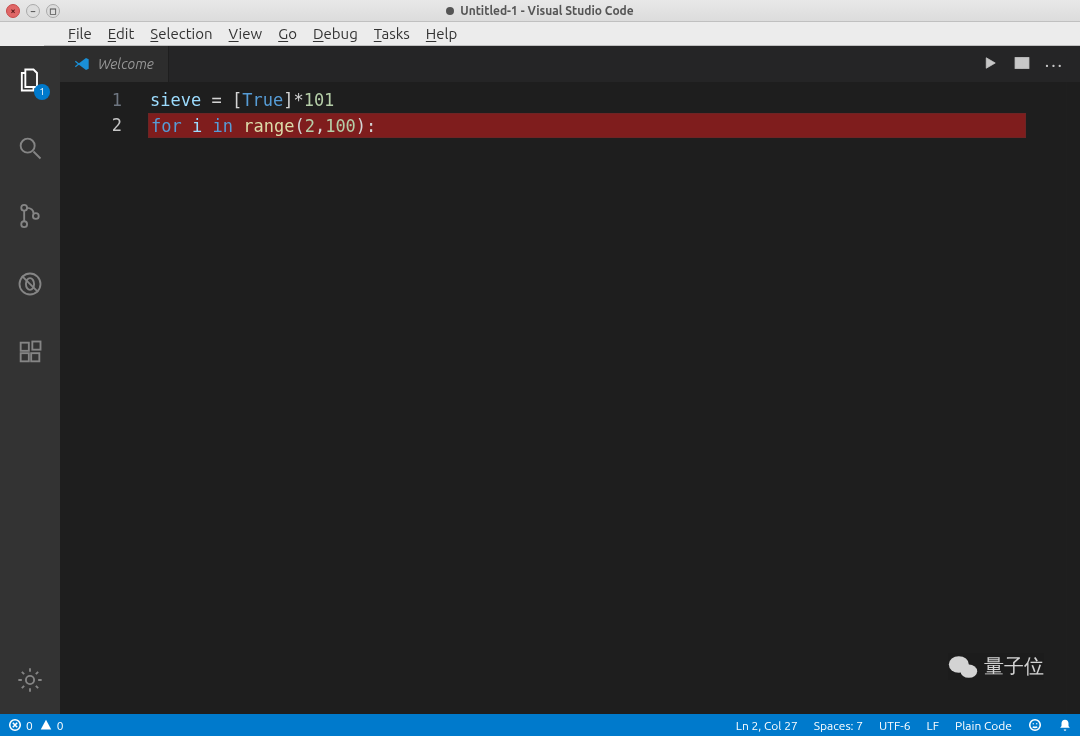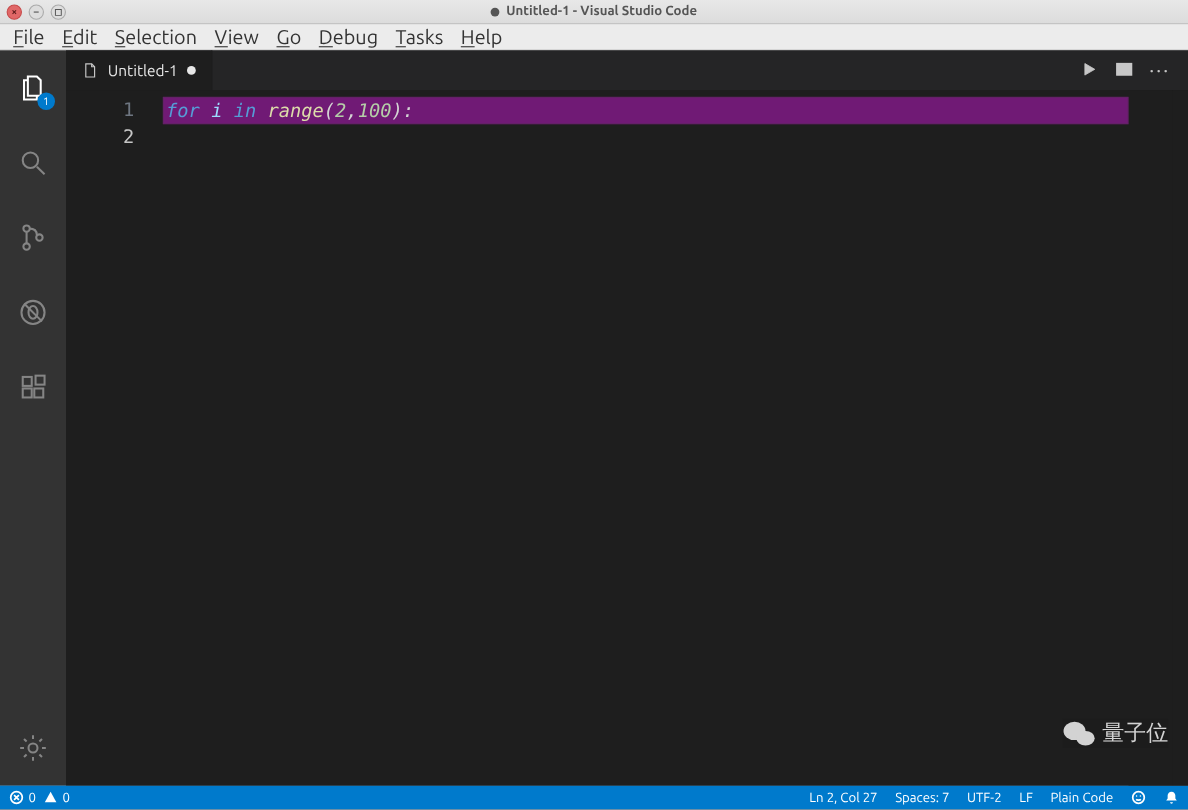--- a/index.html
+++ b/index.html
@@ -39,24 +39,25 @@
   }
   .dirty-dot {
     width: 8px; height: 8px; border-radius: 50%; background: #555;
     display: inline-block;
   }
   
   .os-menubar {
     height: 24px;
     background: #ececec;
     display: flex; align-items: center;
-    padding: 0 4px;
+    padding: 0 16px;
     border-bottom: 1px solid #c0c0c0;
     color: #333;
-    font-size: 18px;
+    font-size: 15px;
+    margin-left: 44px;
   }
   .menu-item { padding: 2px 8px; cursor: default; }
   .menu-item .ul { text-decoration: underline; text-underline-offset: 2px; }
 
   
   .workbench {
     display: flex;
     height: calc(736px - 22px - 24px - 22px);
     background: #1e1e1e;
   }
@@ -130,21 +131,21 @@
     color: #6e7681;
     padding-top: 6px;
   }
   .gutter div { height: 25px; line-height: 25px; padding-right: 26px; }
   .code {
     flex: 1; padding-top: 6px;
     color: #d4d4d4;
     position: relative;
   }
   .code-line { height: 25px; line-height: 25px; white-space: pre; position: relative; padding-left: 2px; padding-right: 50px;}
-  .code-line.current { background: #701a75; border: 1px solid #3a3a3a40; font-style: italic; }
+  .code-line.current { background: #7f1d1d; border: 1px solid #3a3a3a40; }
   .tok-kw   { color: #569cd6; }
   .tok-var  { color: #9cdcfe; }
   .tok-fn   { color: #dcdcaa; }
   .tok-num  { color: #b5cea8; }
   .tok-bool { color: #569cd6; }
   .tok-punc { color: #d4d4d4; }
 
   .minimap { width: 40px; background: #1e1e1e; }
 
   
@@ -159,21 +160,21 @@
     font-size: 12px;
     padding: 0 8px;
   }
   .statusbar .left { display: flex; align-items: center; gap: 6px; }
   .statusbar .spacer { flex: 1; }
   .statusbar .right { display: flex; align-items: center; gap: 16px; }
   .sb-item { display: flex; align-items: center; gap: 4px; cursor: pointer; }
   .sb-item svg { width: 14px; height: 14px; stroke: #fff; fill: none; stroke-width: 1.8; }
 
   .watermark {
-    position: absolute; right: 18px; bottom: 34px;
+    position: absolute; right: 36px; bottom: 34px;
     color: #e7e7e7; font-size: 20px;
     display: flex; align-items: center; gap: 6px;
     opacity: 0.9;
     background: rgba(0,0,0,0.05);
   }
   .watermark svg { width: 30px; height: 26px; fill: #e7e7e7; }
 </style>
 </head>
 <body>
 
@@ -247,27 +248,26 @@
         <svg viewBox="0 0 24 24">
           <circle cx="12" cy="12" r="3.5"></circle>
           <path d="M12 2v3M12 19v3M2 12h3M19 12h3M5 5l2 2M17 17l2 2M19 5l-2 2M7 17l-2 2"></path>
         </svg>
       </div>
     </div>
   </div>
 
   <div class="editor-area">
     <div class="tabs-row">
-      <div class="tab active">
-        <svg class="tab-icon" viewBox="0 0 24 24" fill="none" stroke="#c7c7c7" stroke-width="1.6">
-          <path d="M6 3h8l4 4v14H6z"></path>
-            <path d="M14 3v4h4"></path>
-        </svg>
-        <span>Untitled-1</span>
-        <span class="tab-dirty"></span>
+      <div class="tab welcome">
+        <svg class="tab-icon" viewBox="0 0 24 24">
+          <path d="M18 3l4 2v14l-4 2-12-9 12-9z" fill="#1a8fd6" stroke="none"></path>
+          <path d="M2 8l5 4-5 4" stroke="#1a8fd6" fill="none" stroke-width="2"></path>
+        </svg>
+        <span>Welcome</span>
       </div>
       <div class="tabs-spacer"></div>
       <div class="tabs-actions">
         <span>
           <svg viewBox="0 0 24 24" stroke="none">
               <path d="M7 5v14l12-7z"></path>
             </svg>
         </span>
         <span>
           <svg viewBox="0 0 24 24" fill="none" stroke="#c7c7c7" stroke-width="1.6">
@@ -278,20 +278,21 @@
         <span class="ellipsis">···</span>
       </div>
     </div>
 
     <div class="editor-body">
       <div class="gutter">
         <div>1</div>
         <div style="color:#c6c6c6;">2</div>
       </div>
       <div class="code">
+        <div class="code-line"><span class="tok-var">sieve</span> <span class="tok-punc">=</span> <span class="tok-punc">[</span><span class="tok-bool">True</span><span class="tok-punc">]</span><span class="tok-punc">*</span><span class="tok-num">101</span></div>
         <div class="code-line current"><span class="tok-kw">for</span> <span class="tok-var">i</span> <span class="tok-kw">in</span> <span class="tok-fn">range</span><span class="tok-punc">(</span><span class="tok-num">2</span><span class="tok-punc">,</span><span class="tok-num">100</span><span class="tok-punc">):</span></div>
       </div>
       <div class="minimap"></div>
       <div class="right-gutter"></div>
     </div>
 
     <div class="watermark">
       <svg viewBox="0 0 36 30">
         <ellipse cx="13" cy="12" rx="12" ry="10"></ellipse>
         <ellipse cx="25" cy="20" rx="10" ry="8"></ellipse>
@@ -319,21 +320,21 @@
   </div>
   <div class="spacer"></div>
   <div class="right">
     <div class="sb-item">
         <span>Ln 2, Col 27</span>
       </div>
     <div class="sb-item">
         <span>Spaces: 7</span>
       </div>
     <div class="sb-item">
-        <span>UTF-2</span>
+        <span>UTF-6</span>
       </div>
     <div class="sb-item">
         <span>LF</span>
       </div>
     <div class="sb-item">
         <span>Plain Code</span>
       </div>
     <div class="sb-item">
       <svg viewBox="0 0 16 16">
           <circle cx="8" cy="8" r="6"></circle>

